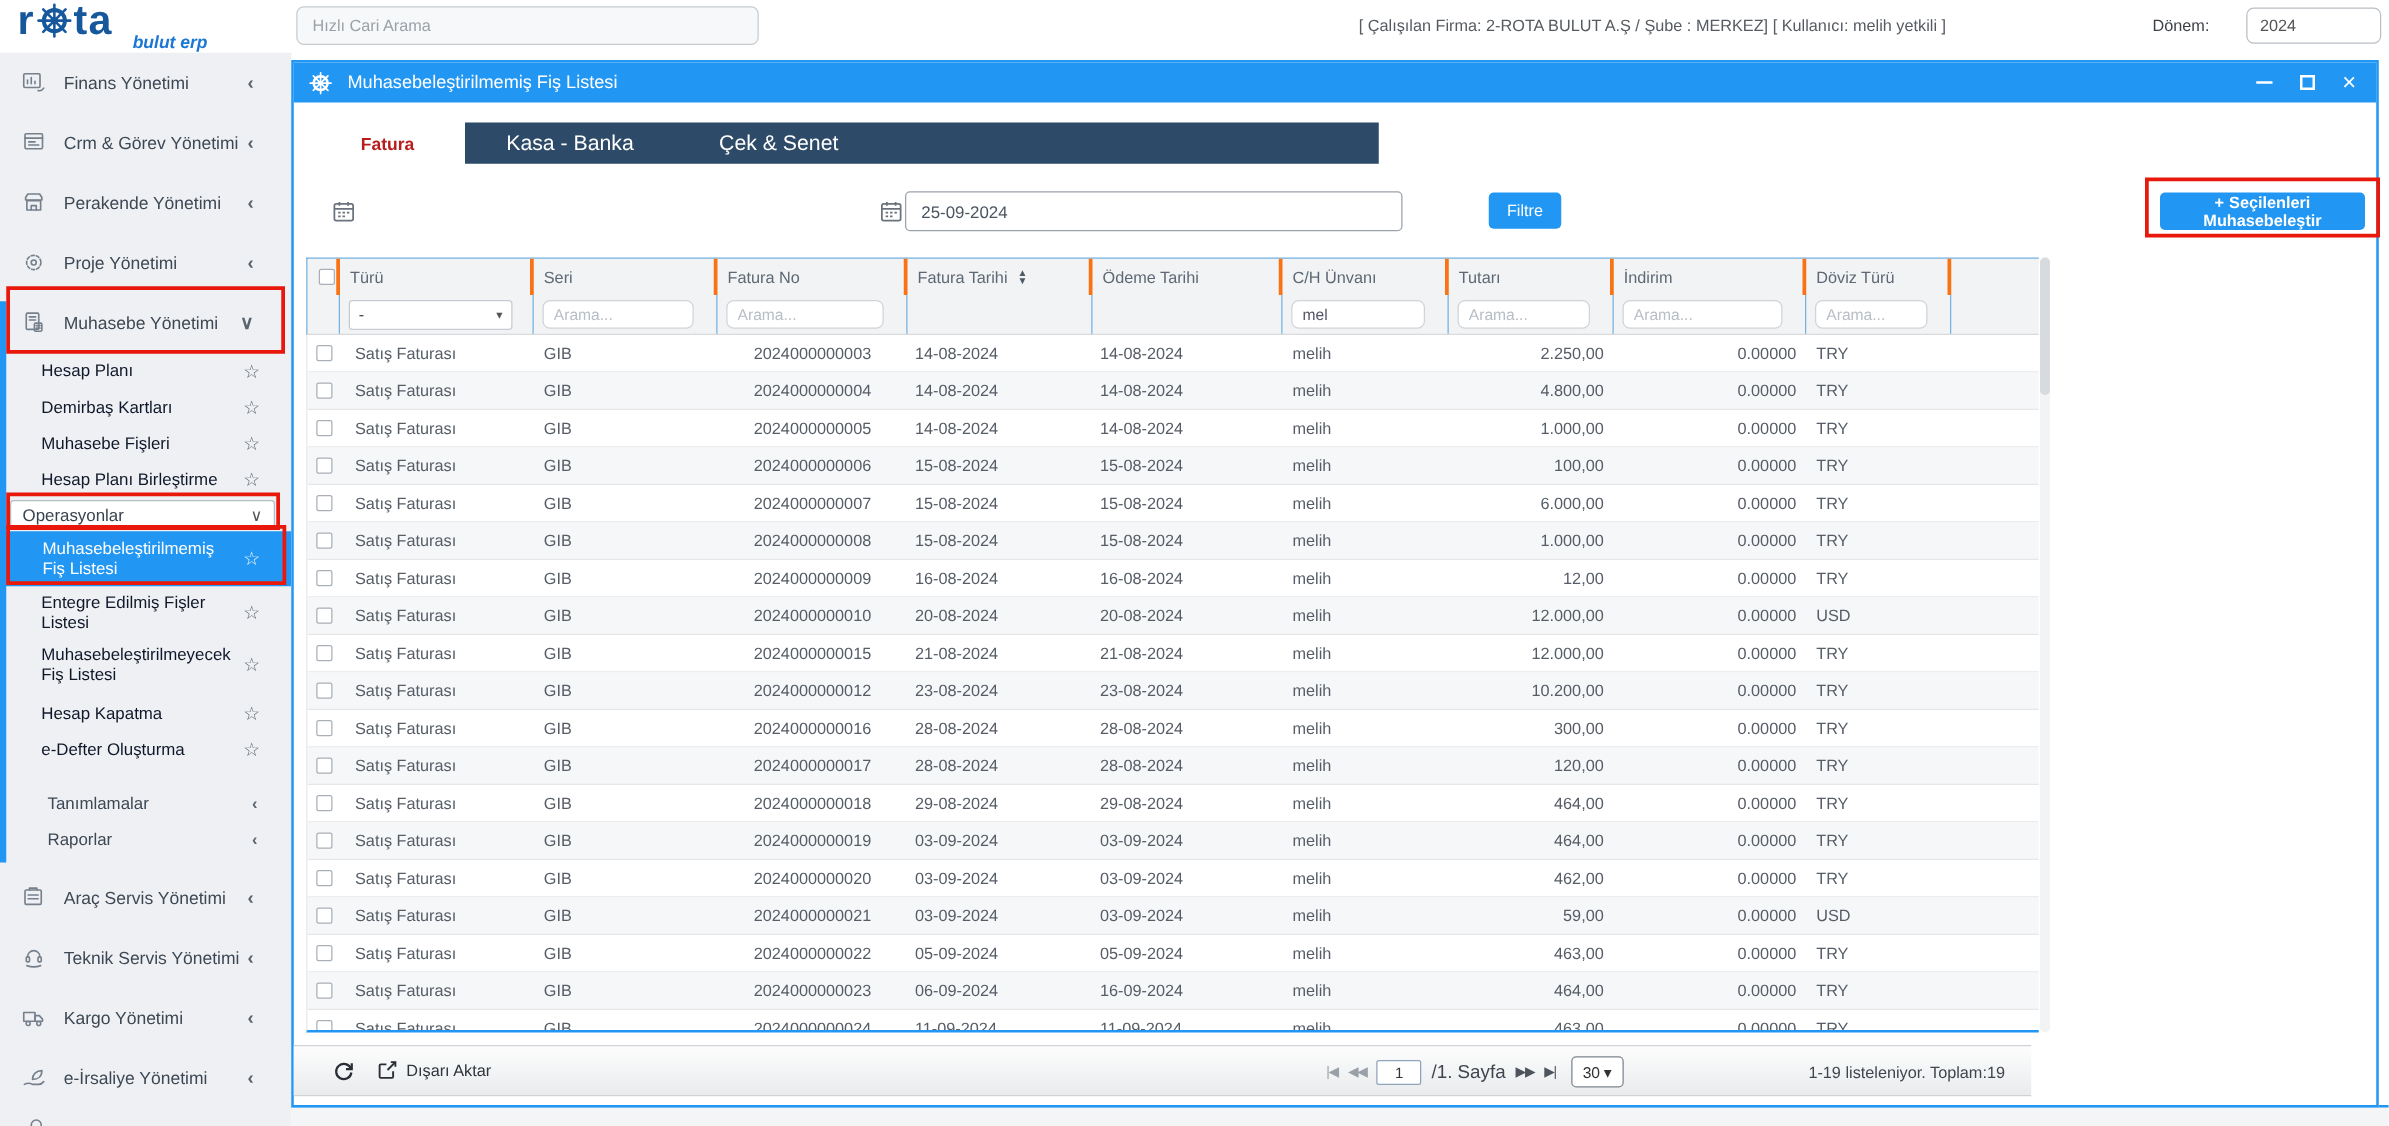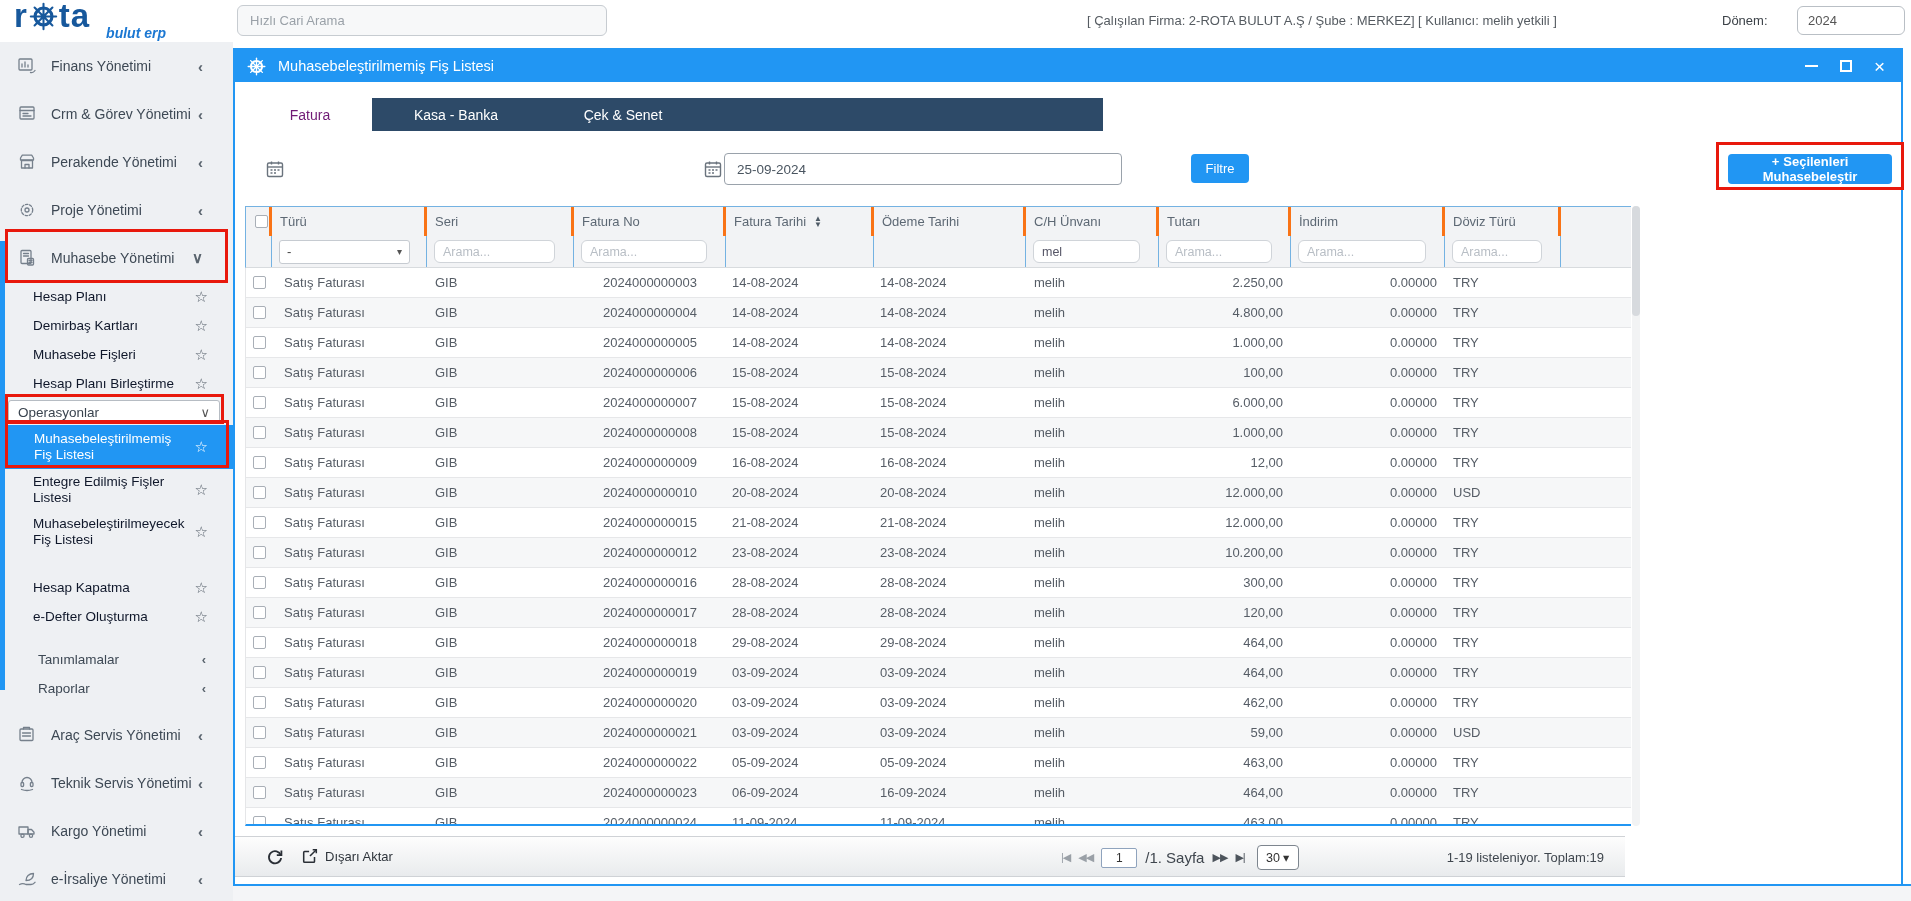--- a/index.html
+++ b/index.html
@@ -28,36 +28,36 @@
   .sub-item .star{position:absolute;right:25px;color:#555f6a;font-size:15px;cursor:pointer}
   .sub-item.h44{height:44px}.sub-item.h42{height:42px}
   .sub-item.active{background:#2196f3;padding-left:34px}
   .sub-item.active .s-label,.sub-item.active .star{color:#fff}
   .op-box{height:24px;margin:2px 13px 1px 8px;background:#fff;border:1px solid #b6bcc3;border-radius:3px;display:flex;align-items:center;justify-content:space-between;padding:0 9px;cursor:pointer}
   .op-box .s-label{font-size:13.5px;color:#39434e}
   .op-chev{font-size:13px;color:#555}
   .group-item{height:29px;display:flex;align-items:center;padding-left:38px;position:relative;cursor:pointer}
   .group-item .s-label{font-size:13.5px;color:#3d4854}
   .group-item .s-chev{right:27px;font-size:13px}
-  .mt6{margin-top:20px}.mt8{margin-top:8px}.mt14{margin-top:14px}
+  .mt6{margin-top:3px}.mt8{margin-top:8px}.mt14{margin-top:14px}
   .partial{align-items:flex-start;padding-top:6px}
   
   .window{position:absolute;left:233px;top:48px;width:1670px;height:838px;background:#fff;border:2px solid #2196f3;z-index:4}
   .titlebar{position:absolute;left:0;top:0;width:1666px;height:32px;background:#2196f3;display:flex;align-items:center;padding-left:12px}
   .titlebar .wheel{width:19px;height:19px}
   .win-title{color:#fff;font-size:14.5px;margin-left:12px}
   .win-controls{position:absolute;right:16px;top:0;height:32px;display:flex;align-items:center;gap:22px}
   .wc-min{width:13px;height:2px;background:#fff;cursor:pointer}
   .wc-max{width:12px;height:12px;border:2px solid #fff;cursor:pointer}
   .wc-close{color:#fff;font-size:19px;line-height:19px;cursor:pointer}
   
   .tabbar{position:absolute;left:0;top:48px;width:1666px;height:33px;display:flex;padding-left:13px}
-  .tab-active{width:124px;display:flex;align-items:center;justify-content:center;font-size:14px;font-weight:normal;color:#701a75;background:#fff;cursor:pointer}
+  .tab-active{width:124px;display:flex;align-items:center;justify-content:center;font-size:14px;font-weight:bold;color:#b91c1c;background:#fff;cursor:pointer}
   .tab-strip{width:731px;height:33px;background:#2d4a68;display:flex}
-  .tab-dark{display:flex;align-items:center;justify-content:center;color:#fff;font-size:14px;cursor:pointer}
+  .tab-dark{display:flex;align-items:center;justify-content:center;color:#fff;font-size:17px;cursor:pointer}
   .td1{width:168px}.td2{width:166px}.td3{width:250px}
   
   .cal-icon{position:absolute;width:20px;height:21px;top:109px}
   #cal1{left:30px}#cal2{left:468px}
   .date-input{position:absolute;top:103px;height:32px;border:1px solid #9aa2ab;border-radius:4px;padding:0 12px;font-size:13.5px;color:#4a5560;font-family:inherit;background:#fff}
   #date-from{left:55px;width:392px}
   #date-to{left:489px;width:398px}
   .btn-filtre{position:absolute;left:956px;top:104px;width:58px;height:29px;background:#2196f3;color:#fff;border:none;border-radius:4px;font-size:13px;font-family:inherit;cursor:pointer}
   .btn-post{position:absolute;left:1493px;top:104px;width:164px;height:30px;background:#2196f3;color:#fff;border:none;border-radius:4px;font-size:13px;font-family:inherit;cursor:pointer;font-weight:bold}
   .btn-post .plus{margin-right:4px;font-weight:bold}

